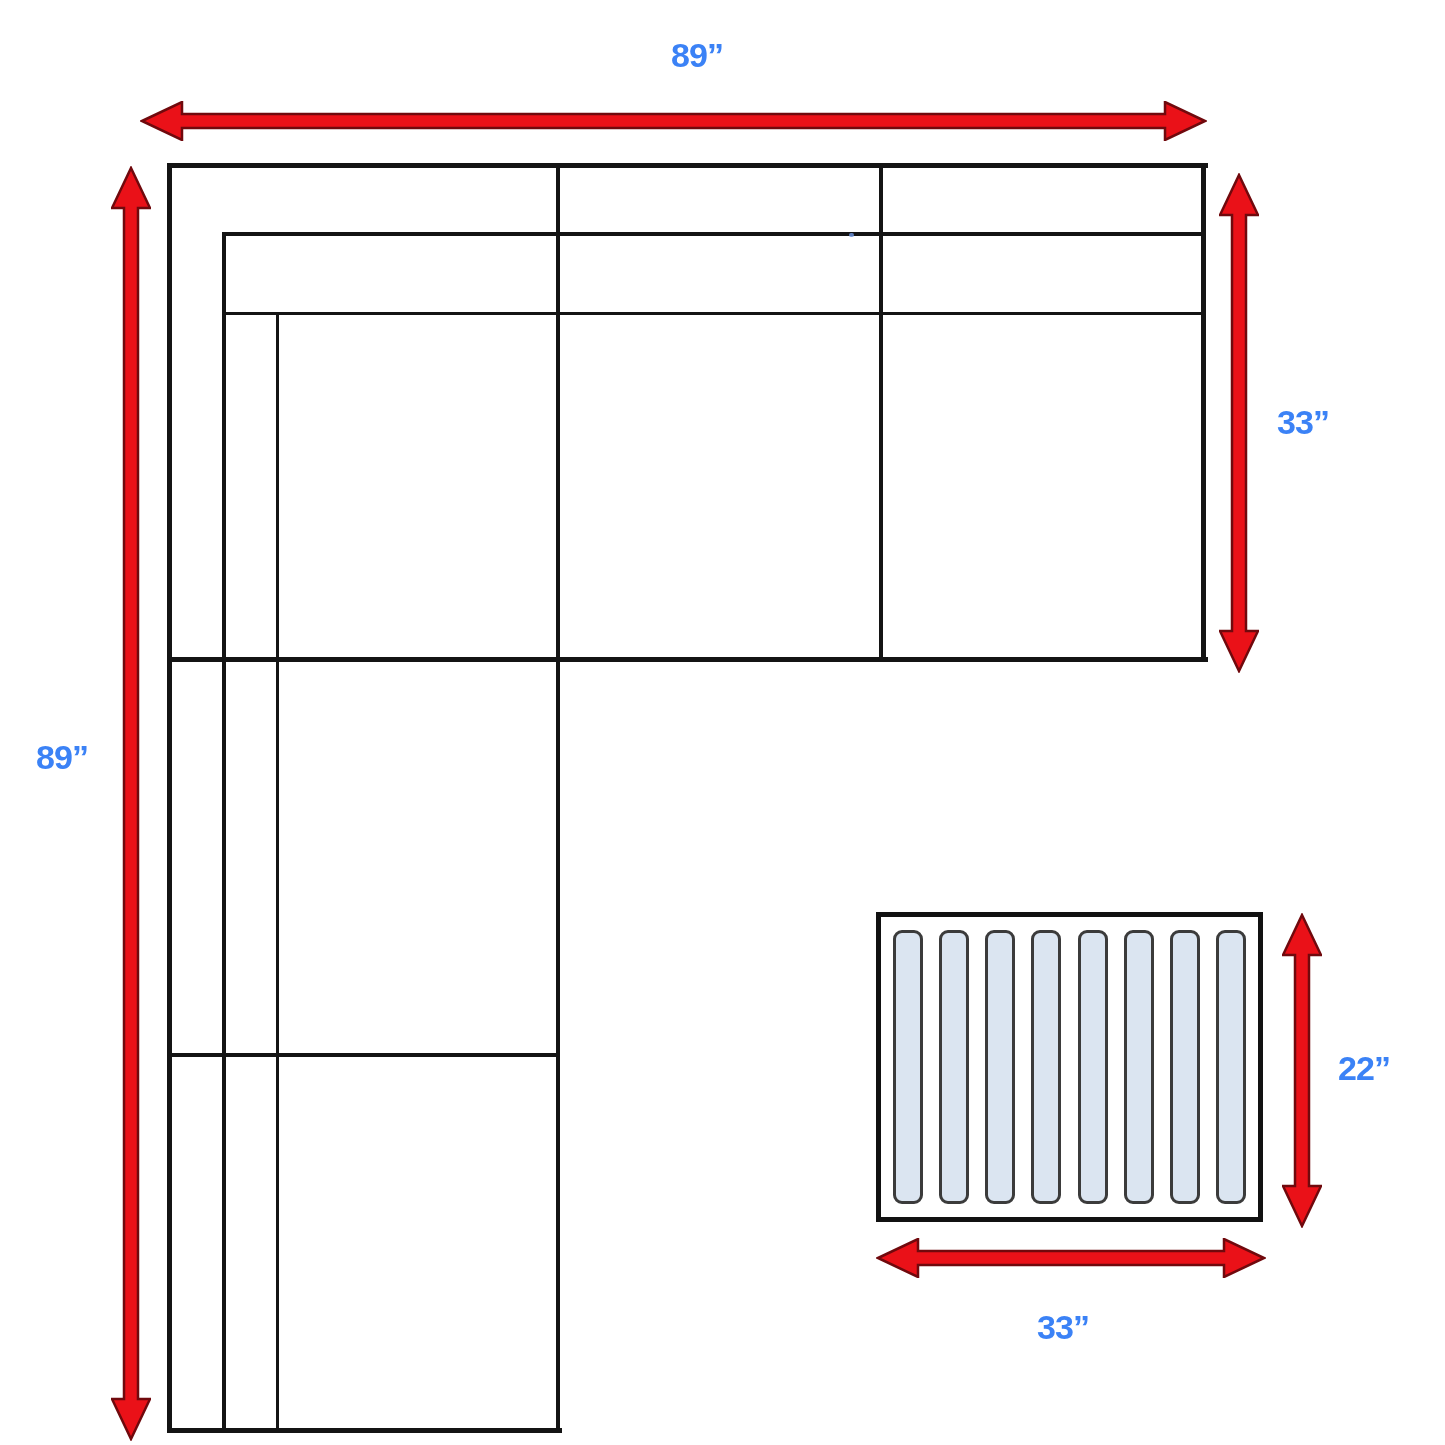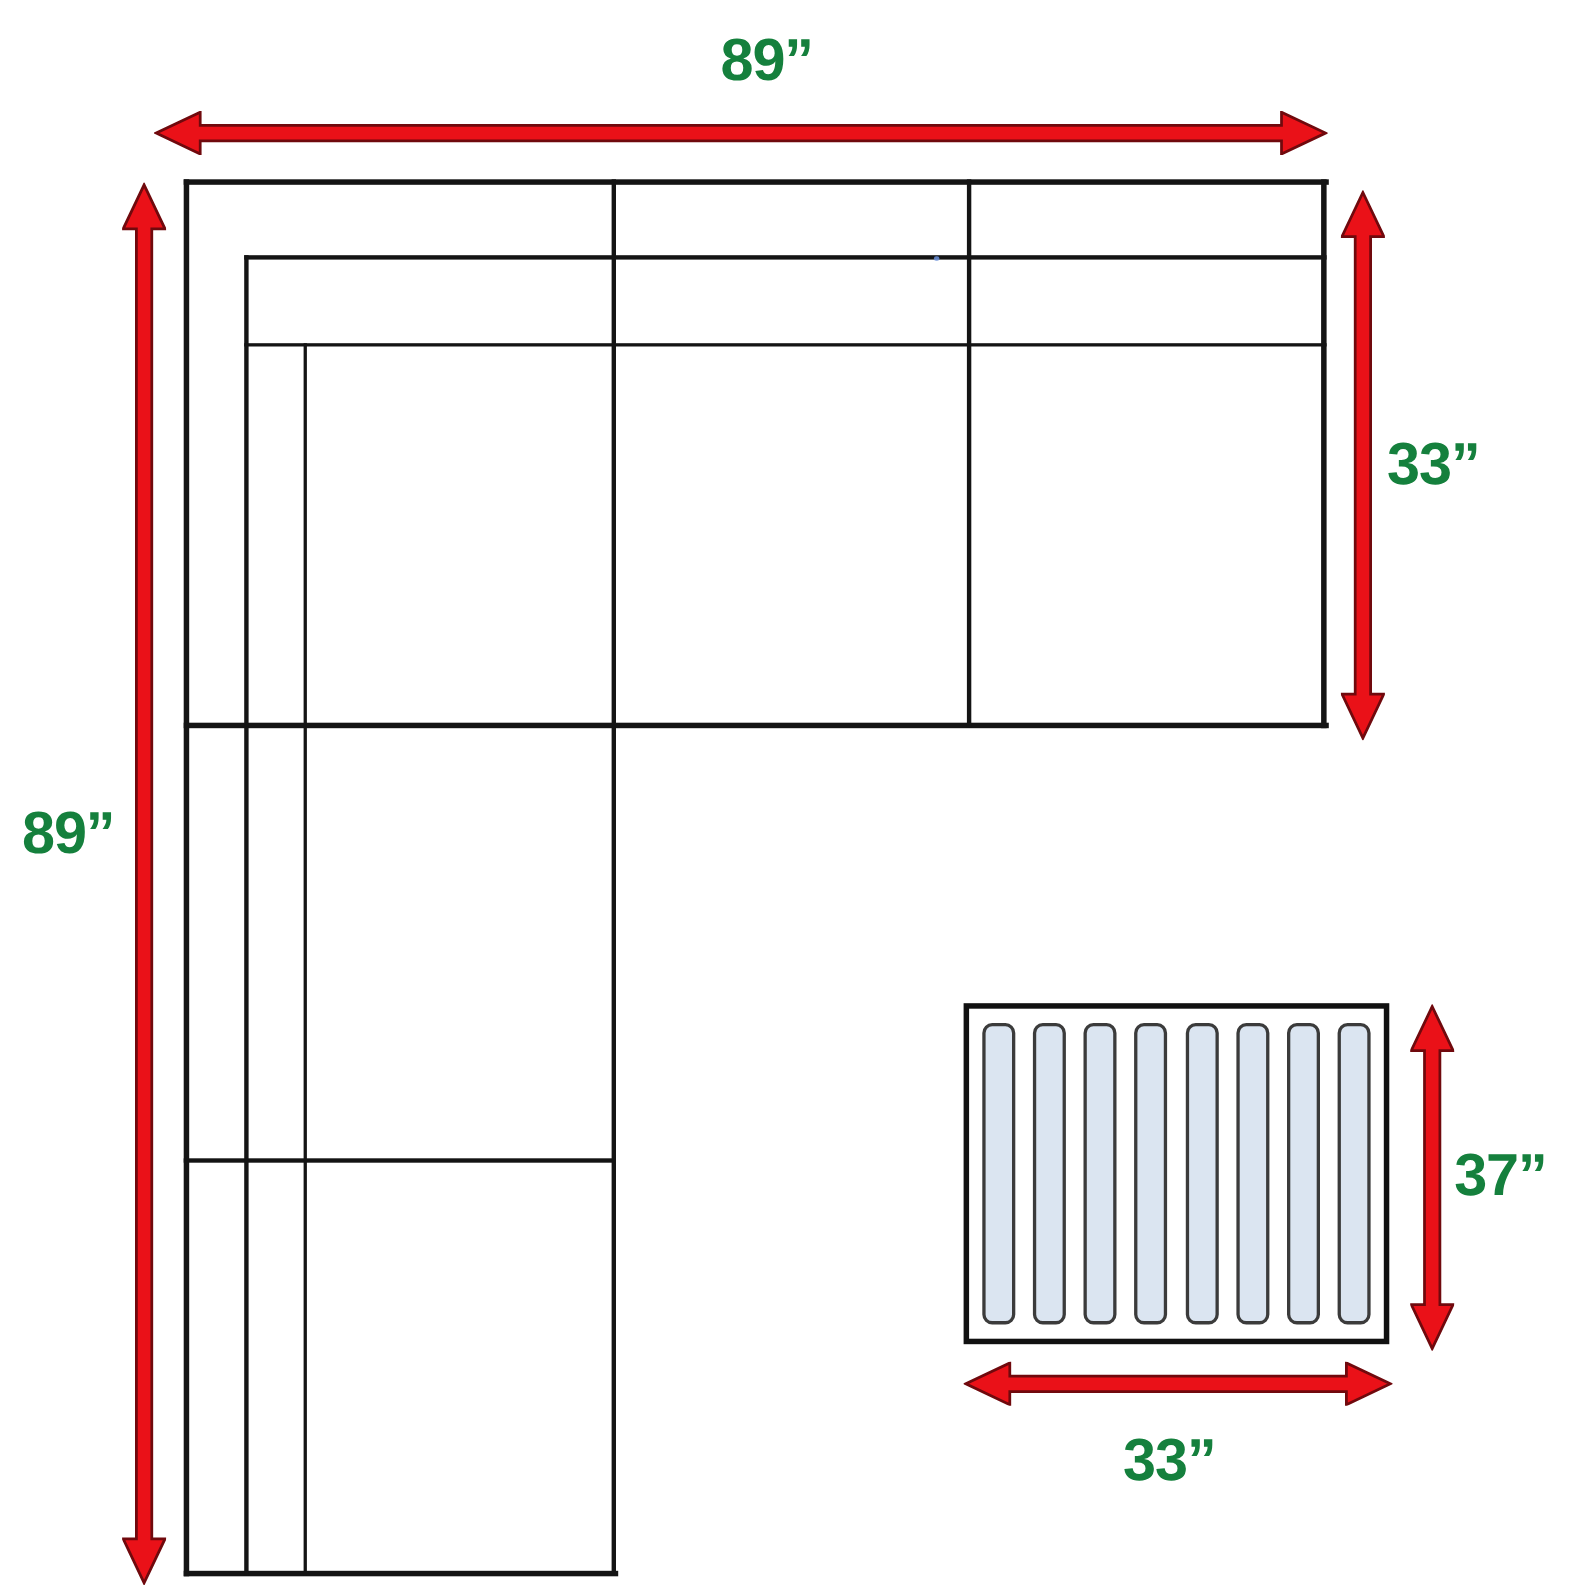--- a/index.html
+++ b/index.html
@@ -27,22 +27,22 @@
   }
   .dim-arrow path {
     stroke: #70090d;
     stroke-width: 2.5;
     stroke-linejoin: miter;
   }
   
   .dim-label {
     position: absolute;
     transform: translate(-50%, -50%);
-    color: #15803d;
-    font-size: 54px;
+    color: #3b82f6;
+    font-size: 34px;
     font-weight: bold;
     white-space: nowrap;
     line-height: 1;
     letter-spacing: -1px;
   }
   
   .ottoman {
     position: absolute;
     left: 876px;
     top: 912px;
@@ -117,21 +117,21 @@
     <path d="M20,2 L39,42 L27,42 L27,273 L39,273 L20,313 L1,273 L13,273 L13,42 L1,42 Z" fill="#ea1118"></path>
   </svg>
 
   <svg class="dim-arrow" style="left:876px; top:1238px;" width="390" height="40" viewBox="0 0 390 40">
     <path d="M2,20 L42,1 L42,13 L348,13 L348,1 L388,20 L348,39 L348,27 L42,27 L42,39 Z" fill="#ea1118"></path>
   </svg>
 
   <div class="dim-label" style="left:697px; top:55px;">89”</div>
   <div class="dim-label" style="left:62px; top:757px;">89”</div>
   <div class="dim-label" style="left:1303px; top:422px;">33”</div>
-  <div class="dim-label" style="left:1364px; top:1068px;">37”</div>
+  <div class="dim-label" style="left:1364px; top:1068px;">22”</div>
   <div class="dim-label" style="left:1063px; top:1327px;">33”</div>
 
   <div class="ottoman">
     <div class="slats">
         <div class="slat"></div>
         <div class="slat"></div>
         <div class="slat"></div>
         <div class="slat"></div>
         <div class="slat"></div>
         <div class="slat"></div>

